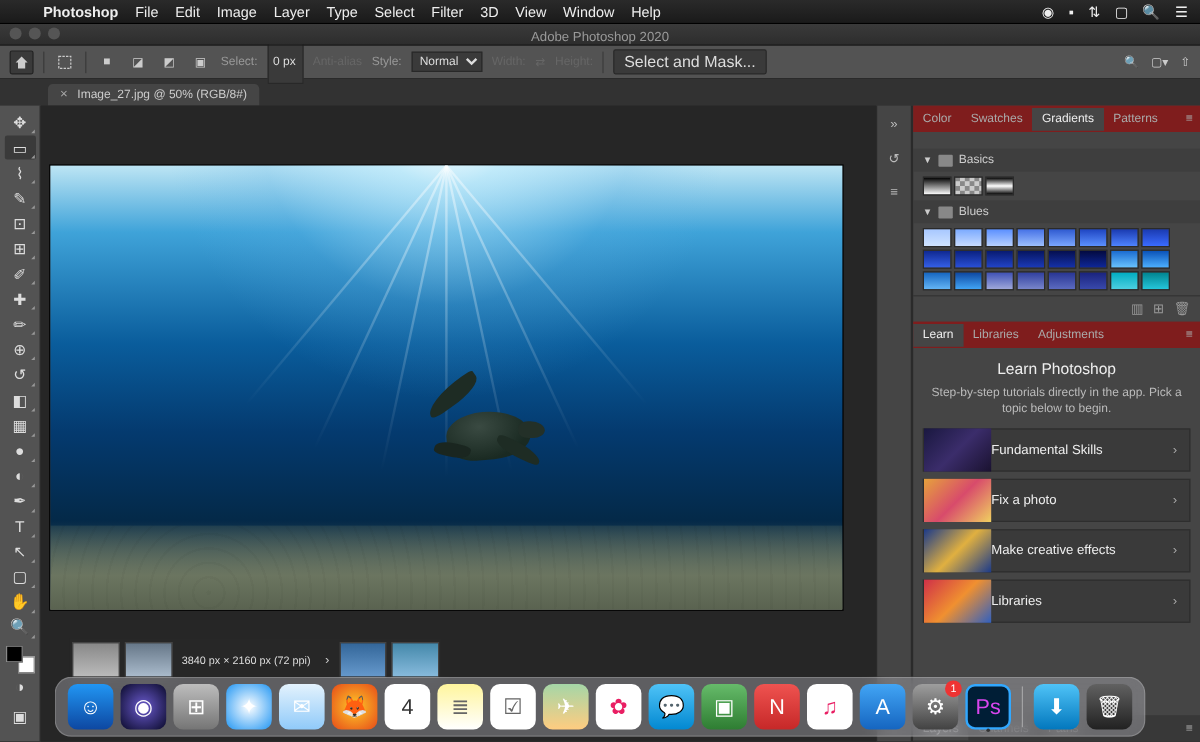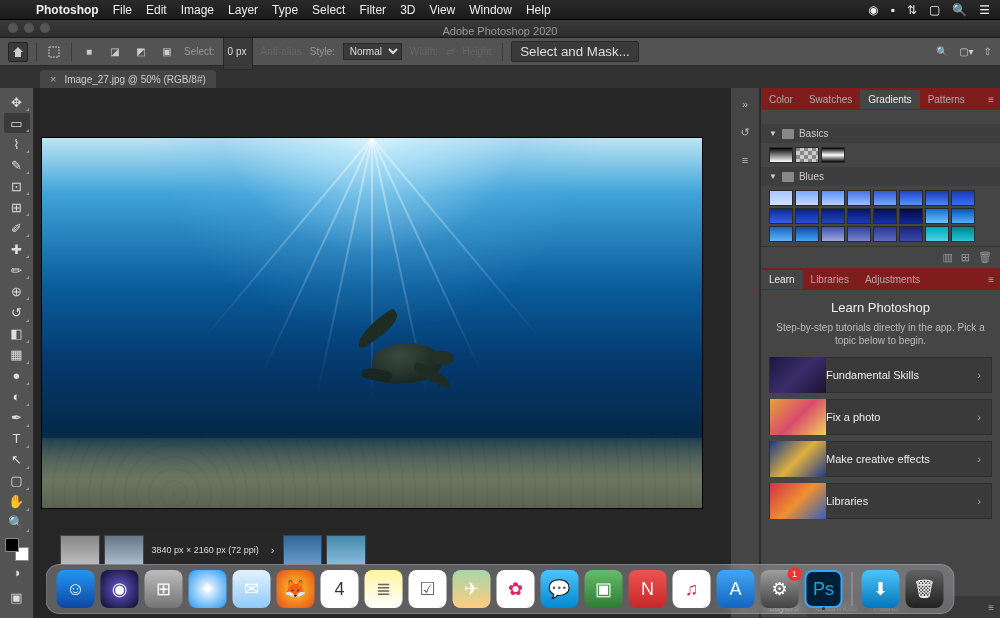--- a/index.html
+++ b/index.html
@@ -371,17 +371,17 @@
     <div class="dock-icon" style="background: linear-gradient(rgb(255, 245, 157), rgb(255, 255, 255)); color: rgb(102, 102, 102);">≣</div>
     <div class="dock-icon" style="background: rgb(255, 255, 255); color: rgb(102, 102, 102);">☑</div>
     <div class="dock-icon" style="background: linear-gradient(rgb(165, 214, 167), rgb(255, 204, 128));">✈</div>
     <div class="dock-icon" style="background: rgb(255, 255, 255); color: rgb(233, 30, 99);">✿</div>
     <div class="dock-icon" style="background: linear-gradient(rgb(79, 195, 247), rgb(2, 136, 209));">💬</div>
     <div class="dock-icon" style="background: linear-gradient(rgb(102, 187, 106), rgb(46, 125, 50));">▣</div>
     <div class="dock-icon" style="background: linear-gradient(rgb(239, 83, 80), rgb(198, 40, 40));">N</div>
     <div class="dock-icon" style="background: rgb(255, 255, 255); color: rgb(233, 30, 99);">♫</div>
     <div class="dock-icon" style="background: linear-gradient(rgb(66, 165, 245), rgb(21, 101, 192));">A</div>
     <div class="dock-icon" style="background: linear-gradient(rgb(158, 158, 158), rgb(66, 66, 66));">⚙<div class="badge">1</div></div>
-    <div class="dock-icon active" style="background: rgb(0, 30, 54); border: 2px solid rgb(49, 168, 255); color: #0ea5e9;">Ps</div>
+    <div class="dock-icon active" style="background: rgb(0, 30, 54); border: 2px solid rgb(49, 168, 255); color: #d946ef;">Ps</div>
     <div class="dock-sep"></div>
     <div class="dock-icon" style="background: linear-gradient(rgb(79, 195, 247), rgb(2, 119, 189));">⬇</div>
     <div class="dock-icon" style="background: linear-gradient(rgb(97, 97, 97), rgb(33, 33, 33));">🗑</div>
   </div>
 
 </body></html>

